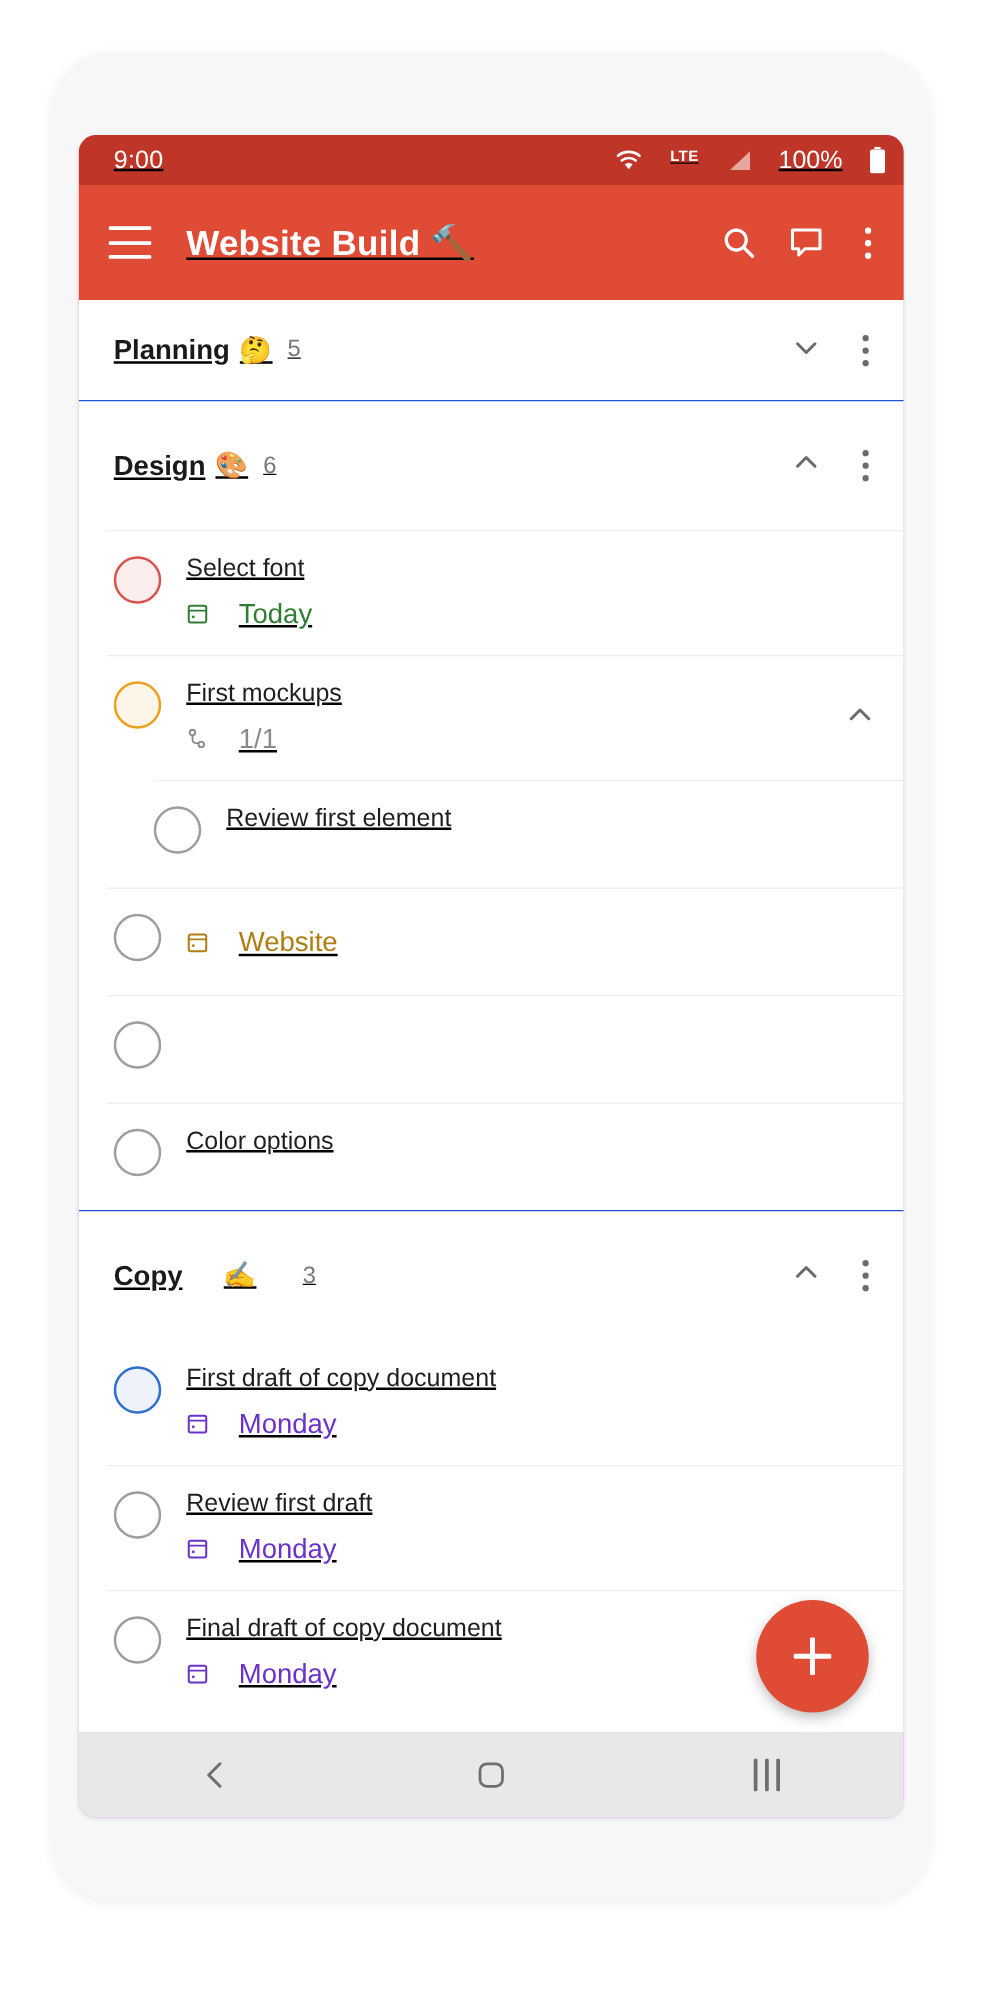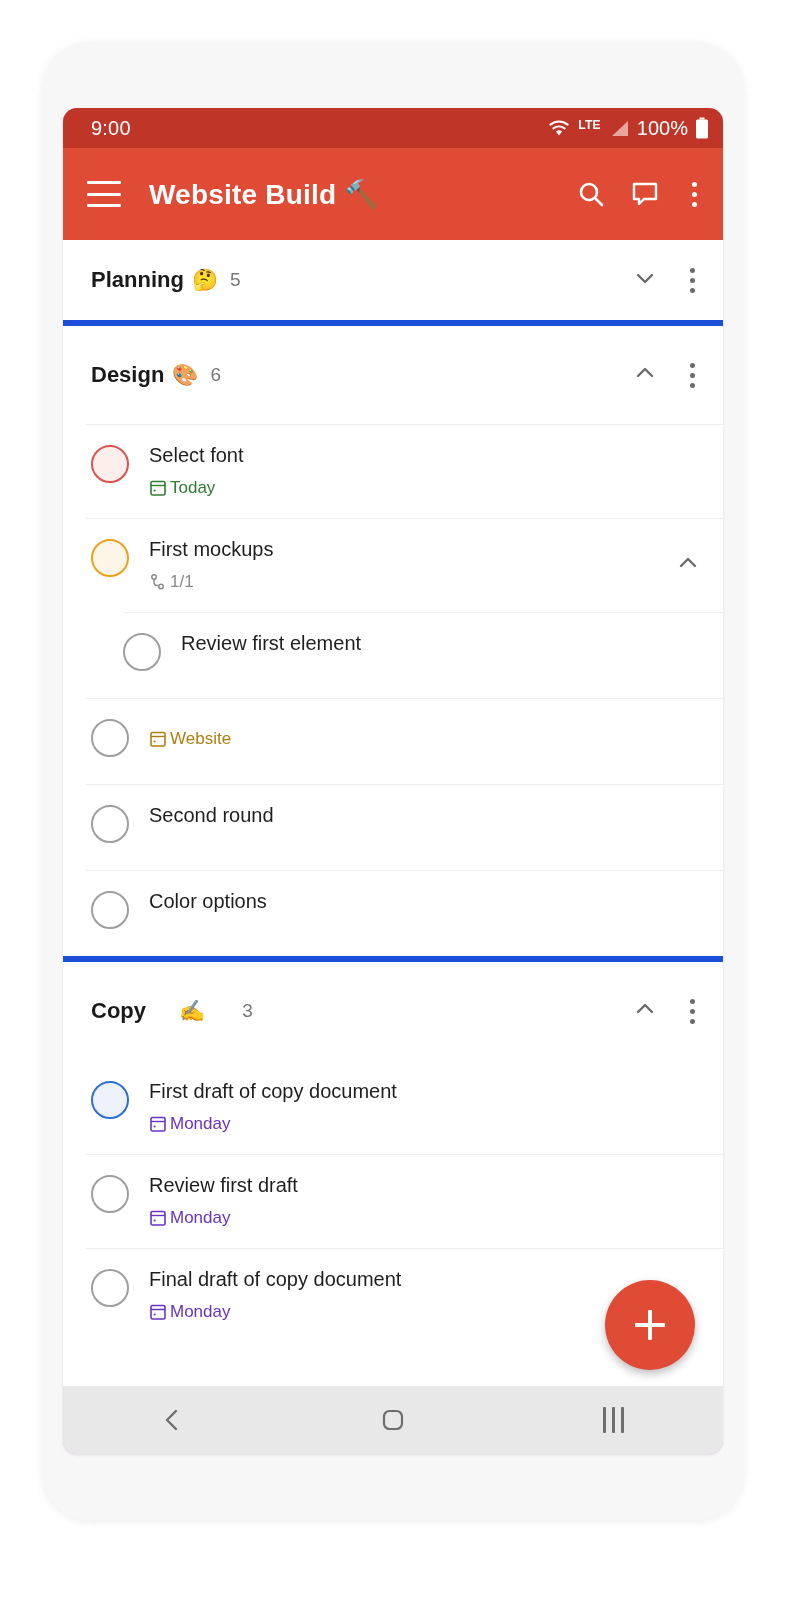--- a/index.html
+++ b/index.html
@@ -20,35 +20,36 @@
   }
 
   #screen {
     position: absolute;
     left: 21px; top: 66px;
     width: 660px; height: 1346px;
     background: #f0abfc;
     border-radius: 14px;
     overflow: hidden;
     box-shadow: 0 1px 3px rgba(0,0,0,0.10);
+    text-decoration: underline;
   }
 
   
   #statusbar {
     height: 40px;
     background: #bf3527;
     display: flex;
     align-items: center;
     padding: 0 14px 0 28px;
     color: #ffffff;
   }
   #clock { font-size: 20px; font-weight: 400; letter-spacing: .2px; }
   #status-right {
     margin-left: auto;
-    display: flex; align-items: center; gap: 7px;
+    display: flex; align-items: center; gap: 21px;
   }
   .st-ico { display: block; }
   #lte-label { font-size: 12px; font-weight: 700; letter-spacing: .3px; margin-bottom: 6px; }
   #battery-pct { font-size: 20px; }
 
   
   #appbar {
     height: 92px;
     background: #e04b35;
     display: flex;
@@ -70,21 +71,21 @@
   .bar-btn { cursor: pointer; display: flex; align-items: center; justify-content: center; }
   #overflow-dots { display: flex; flex-direction: column; gap: 5px; padding: 0 8px; cursor: pointer; }
   #overflow-dots i { width: 5px; height: 5px; border-radius: 50%; background: #fff; display: block; }
 
   
   #list { background: #ffffff; height: 1146px; position: relative; }
 
   .section {
     display: flex; align-items: center;
     padding: 0 22px 0 28px;
-    border-top: 6px solid #1d4ed8;
+    border-top: 1px solid #1d4ed8;
     position: relative;
   }
   .section.first { border-top: none; }
   .sec-title { font-size: 22px; font-weight: bold; color: #1a1a1a; }
   .sec-emoji { font-size: 21px; margin: 0 3px 0 8px; }
   .sec-count { font-size: 19px; color: #777; margin-left: 9px; }
   .sec-actions { margin-left: auto; display: flex; align-items: center; gap: 26px; }
   .chev { cursor: pointer; }
   .kebab { display: flex; flex-direction: column; gap: 5px; padding: 4px 6px; cursor: pointer; }
   .kebab i { width: 5px; height: 5px; border-radius: 50%; background: #6b6b6b; display: block; }
@@ -120,22 +121,22 @@
     cursor: pointer;
   }
   .checkbox.red    { border-color: #d9534f; background: #fdeeee; }
   .checkbox.amber  { border-color: #eda01c; background: #fdf6e8; }
   .checkbox.blue   { border-color: #2f6fd0; background: #edf2fb; }
 
   .task-body { margin-left: 20px; flex: 1 1 auto; min-width: 0; }
   .task-title { font-size: 20px; color: #1f1f1f; line-height: 1.15; }
   .task-meta {
     margin-top: 11px;
-    display: flex; align-items: center; gap: 3px;
-    font-size: 17px;
+    display: flex; align-items: center; gap: 24px;
+    font-size: 22px;
   }
   .meta-green  { color: #2e7d32; }
   .meta-amber  { color: #b07d12; }
   .meta-purple { color: #6a32c9; }
   .meta-gray   { color: #8a8a8a; }
   .task-chev { align-self: center; margin-left: auto; padding-left: 10px; cursor: pointer; }
 
   
   #fab {
     position: absolute;
@@ -307,23 +308,20 @@
               <line x1="2" y1="6.5" x2="16" y2="6.5" stroke="currentColor" stroke-width="1.4"></line>
               <circle cx="5.6" cy="11.5" r="1.1" fill="currentColor"></circle>
             </svg>
             <span>Website</span>
           </div>
         </div>
       </div>
 
       <div class="task">
         <div class="checkbox"></div>
-        <div class="task-body">
-          <div class="task-title">Second round</div>
-        </div>
       </div>
 
       <div class="task">
         <div class="checkbox"></div>
         <div class="task-body">
           <div class="task-title">Color options</div>
         </div>
       </div>
 
       <div class="section" id="sec-copy">

